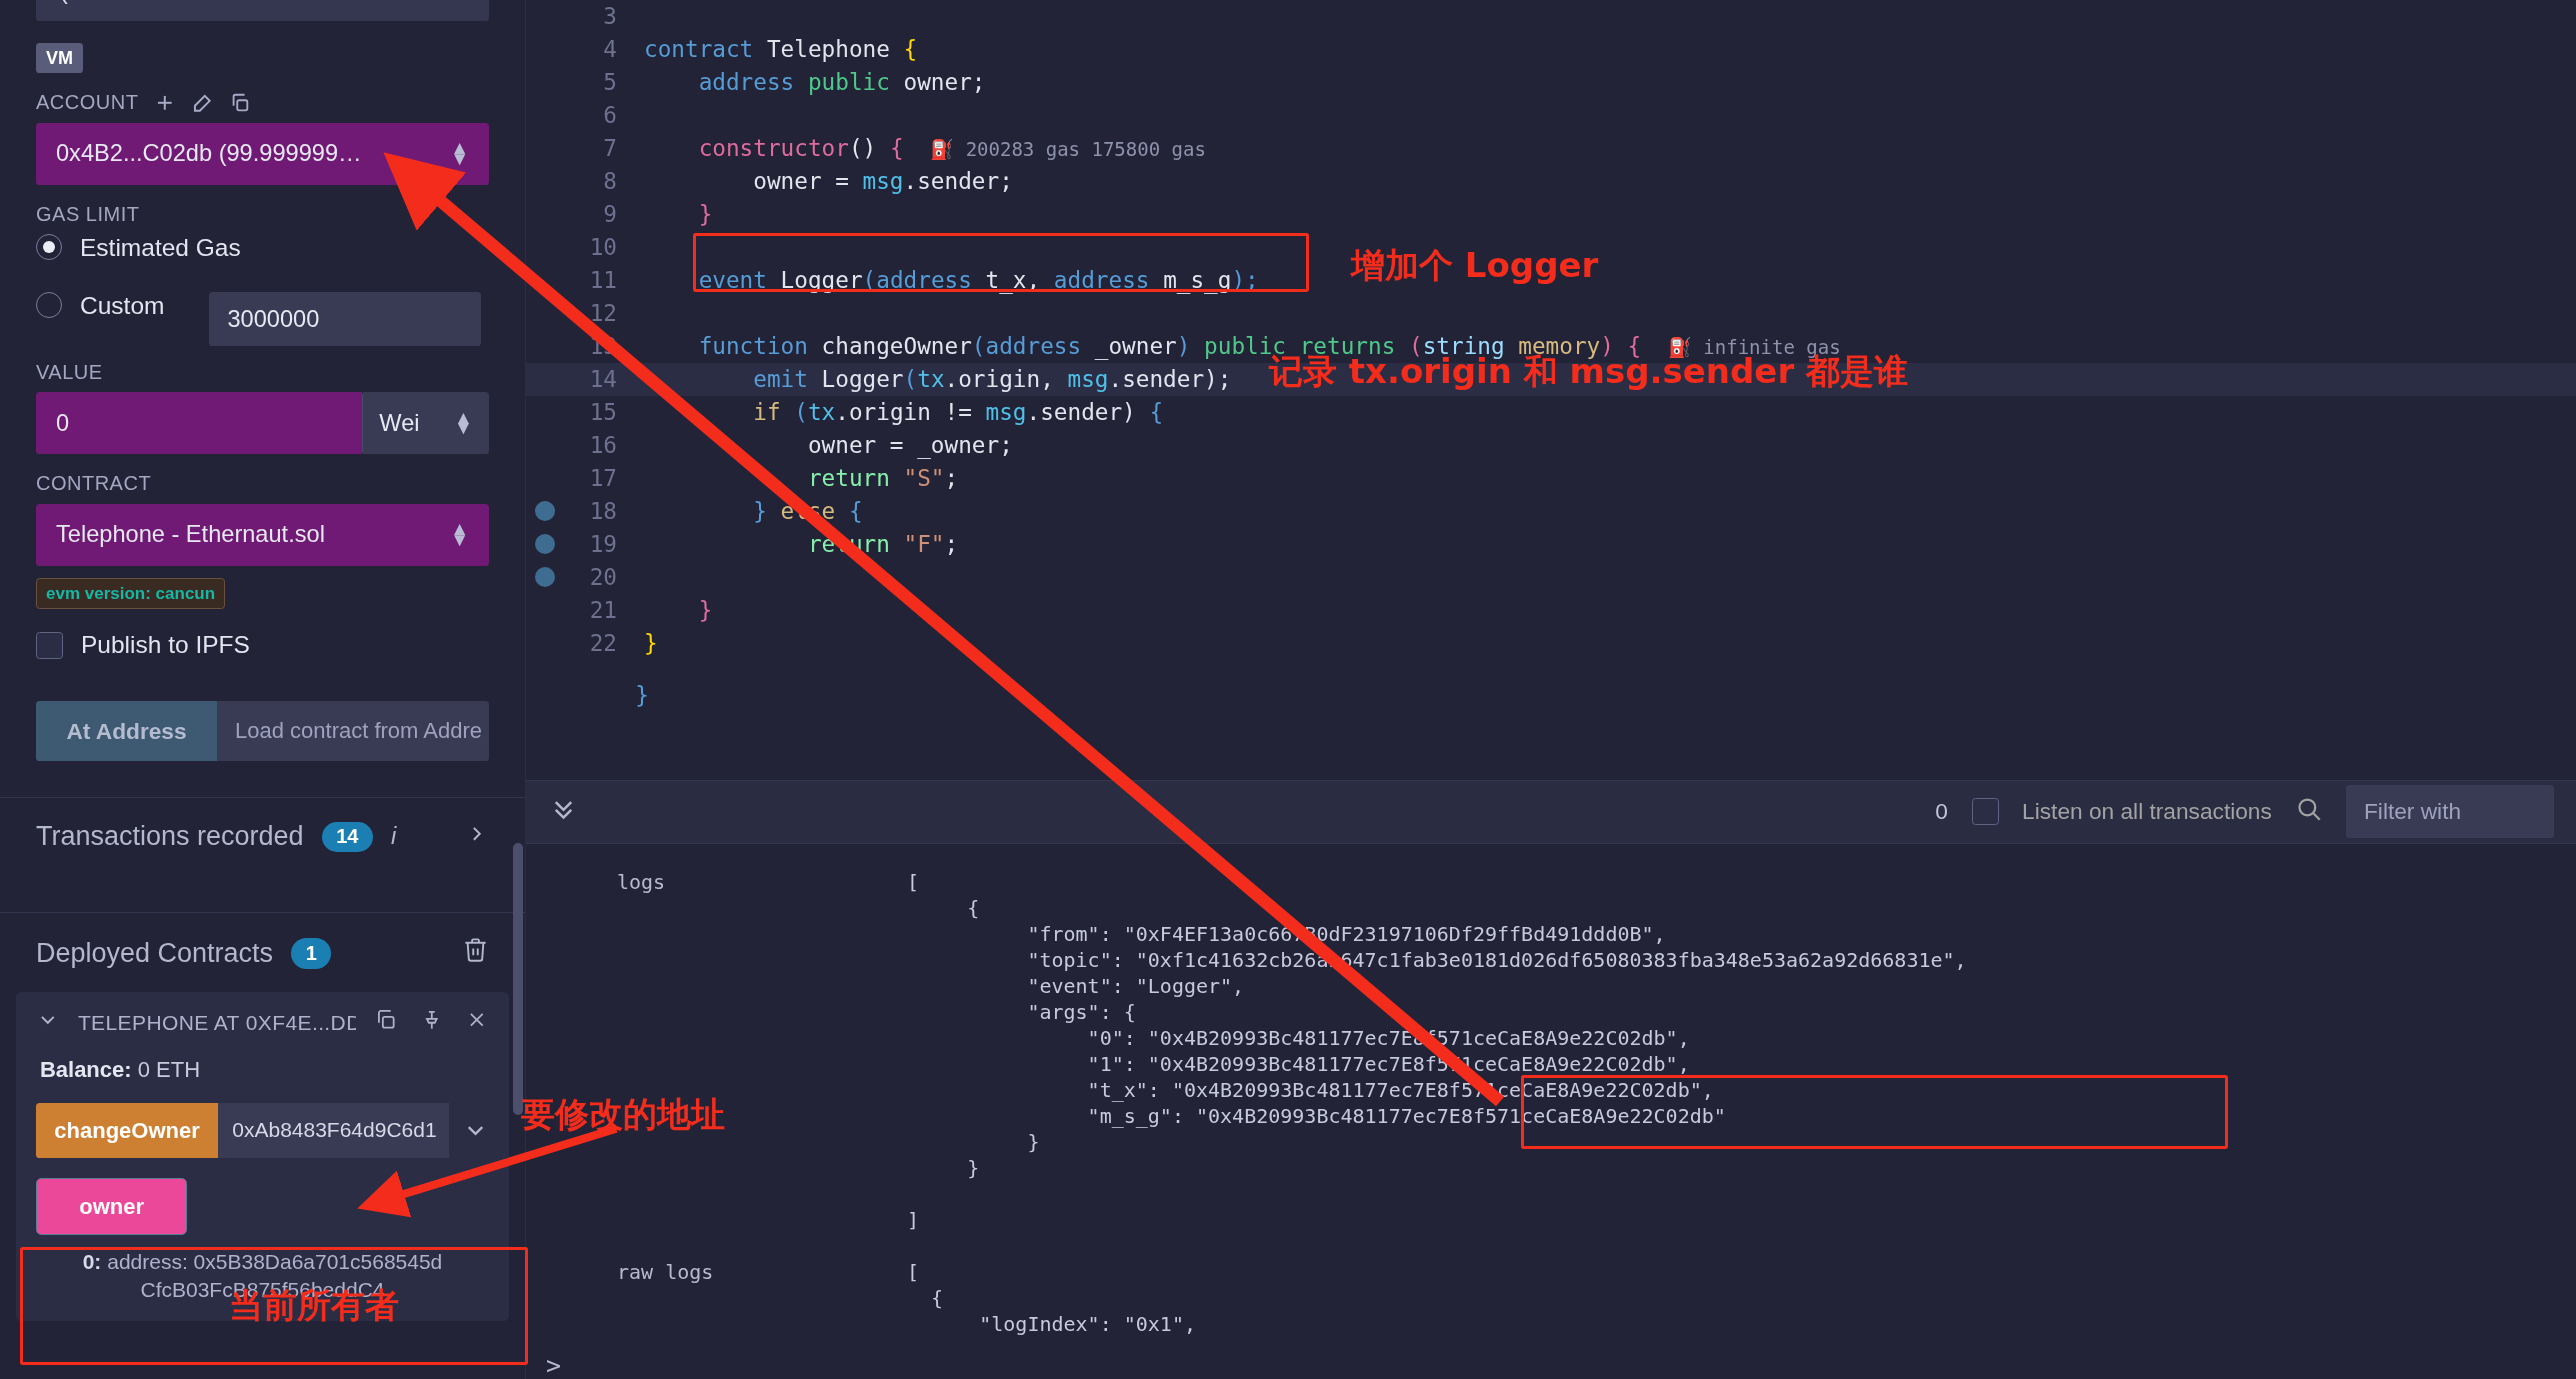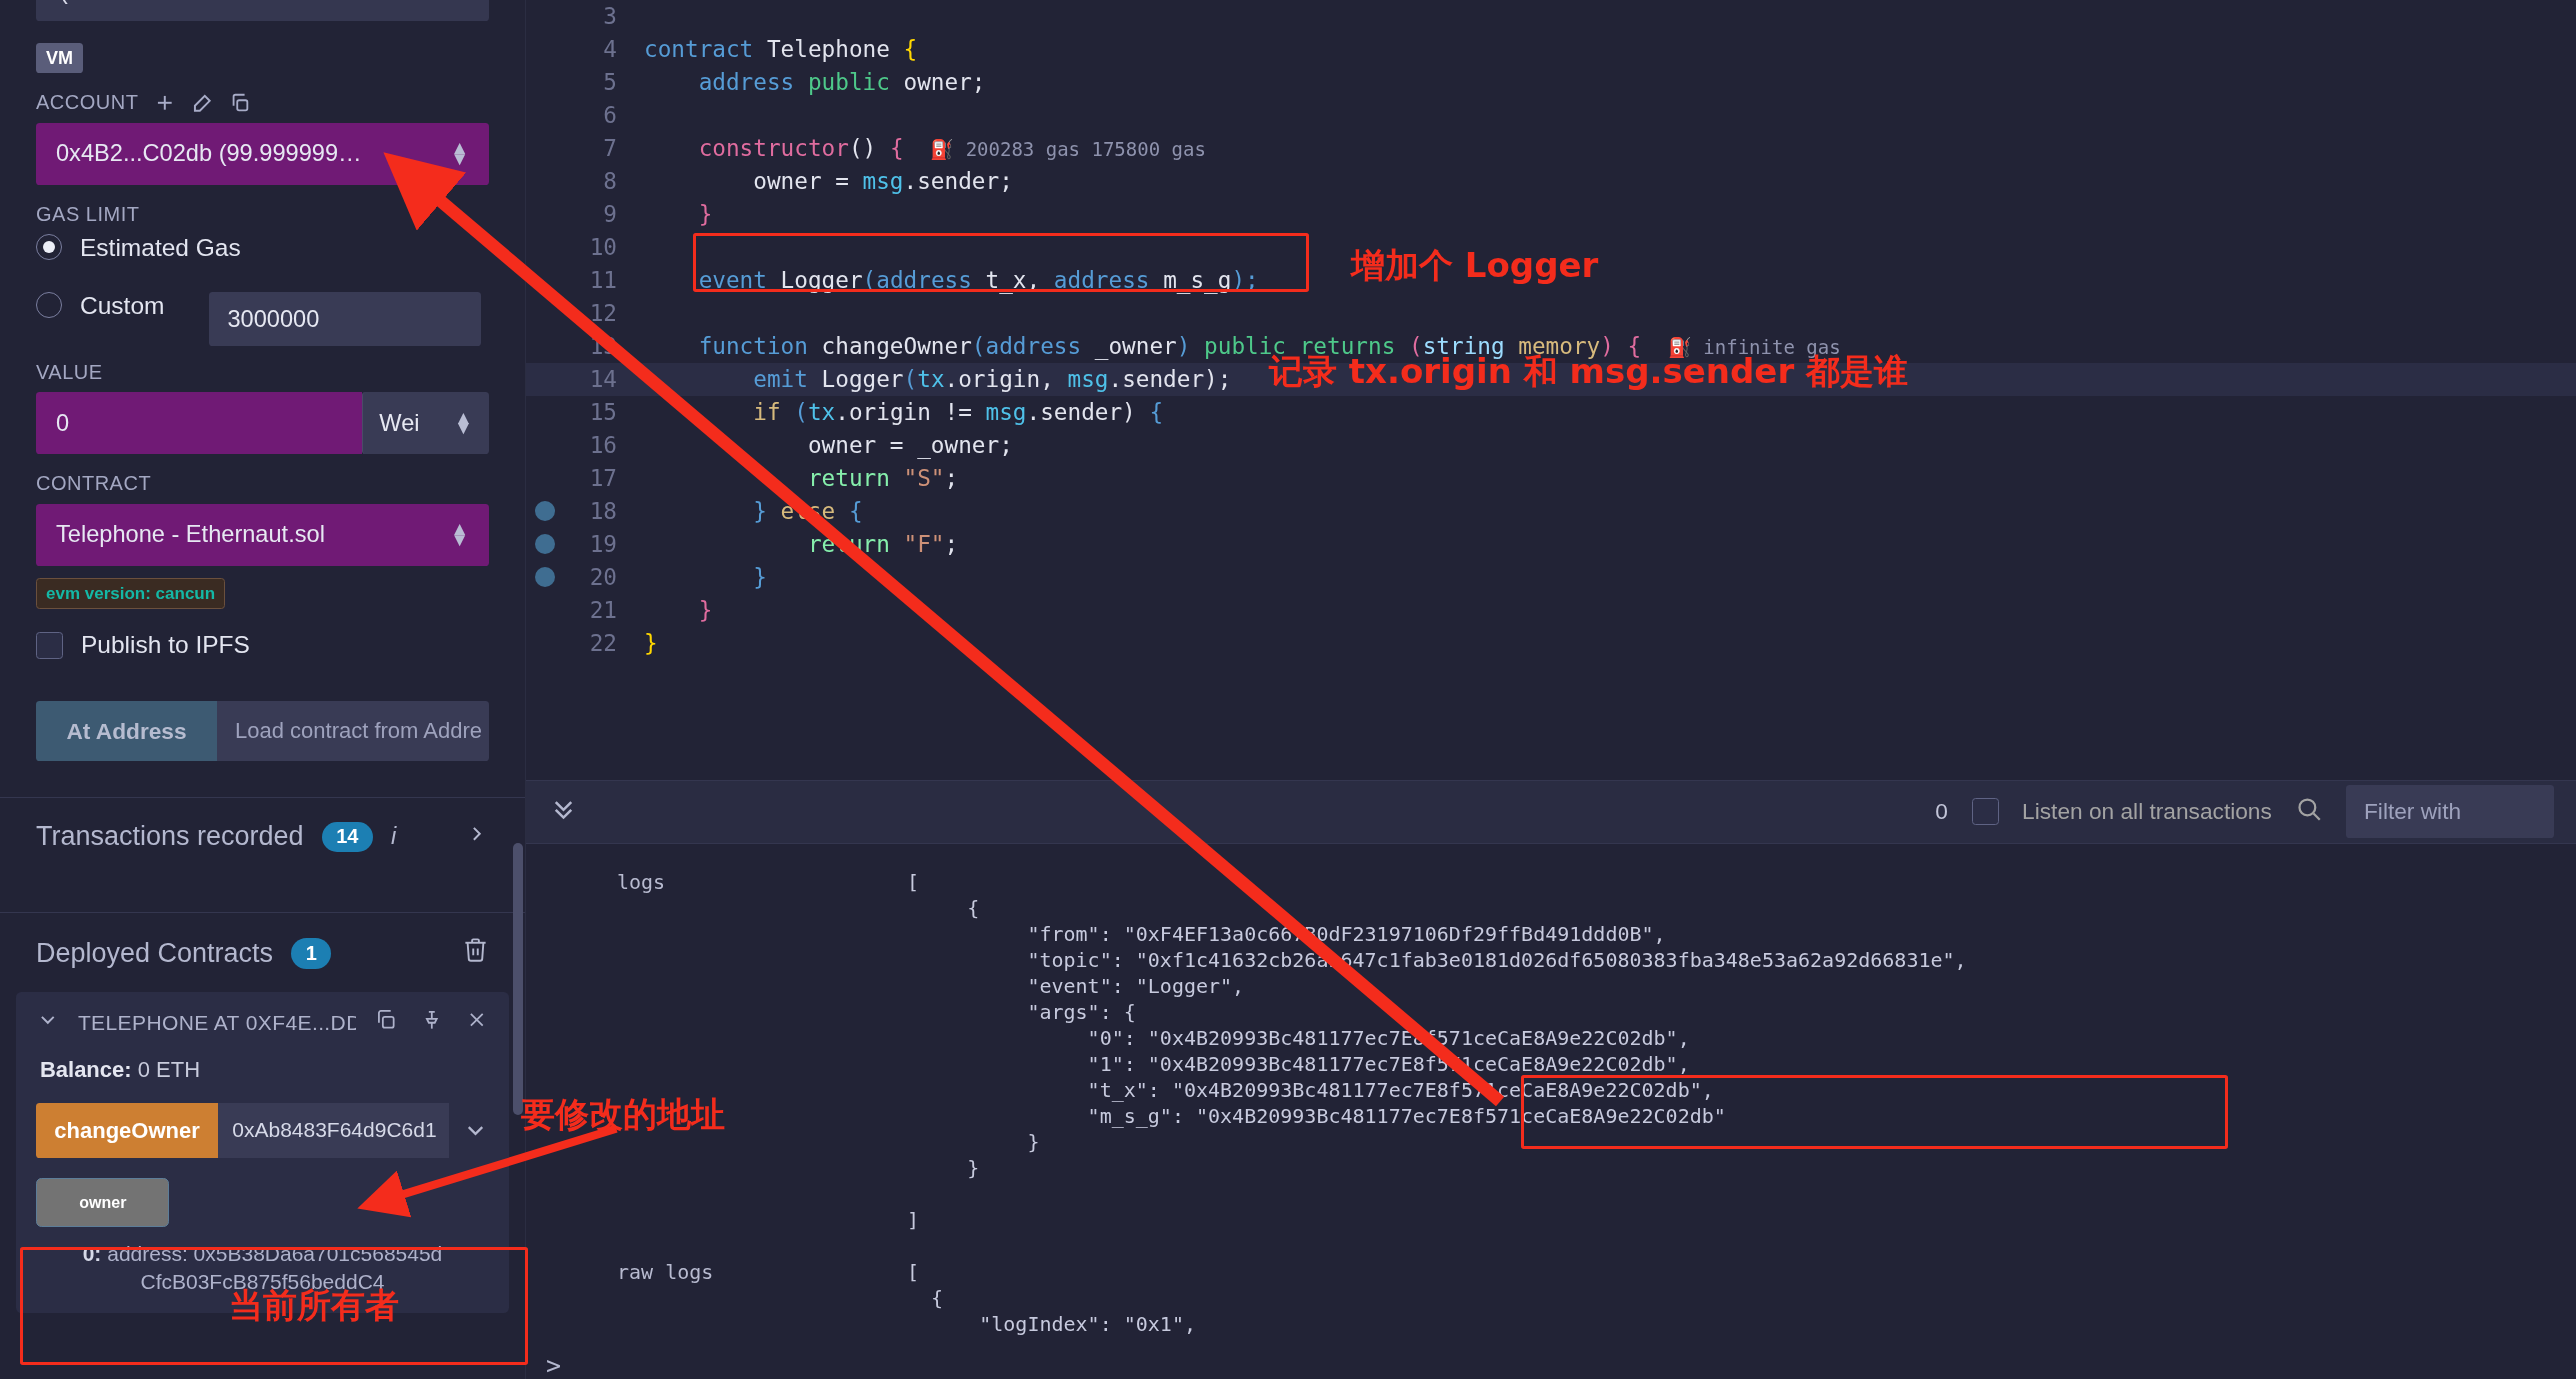--- a/index.html
+++ b/index.html
@@ -92,21 +92,21 @@
   .contract-card { background:#2b2d45; margin: 5.4px 16.3px 0 16.3px; border-radius:5.4px; padding: 16.3px 20px;}
   .cc-head { display:flex; align-items:center; gap:18px; color:#aeb2cb; font-size:21px; letter-spacing:0.4px;}
   .cc-head .name { white-space:nowrap; overflow:hidden; max-width:299px;}
   .cc-icons { margin-left:auto; display:flex; gap:22px; color:#aeb2cb;}
   .balance { color:#c9ccdd; font-size:22px; margin: 20px 0 0 3.6px;}
   .balance b { color:#e4e6f0; }
   .fn-row { display:flex; align-items:stretch; margin-top: 20px; gap:0;}
   .fn-btn-orange { background:#cd7f32; color:#fff; font-weight:bold; font-size:22px; padding: 14.5px 18px; border-radius:3.6px 0 0 3.6px; white-space:nowrap; cursor:pointer;}
   .fn-input { background:#393b55; color:#d6d9e8; font-size:21px; padding: 14.5px 14.5px; flex:1; white-space:nowrap; overflow:hidden;}
   .fn-caret { color:#b4b8cf; font-size:25px; display:flex; align-items:center; padding-left:12.7px;}
-  .owner-btn { background:#737373; color:#fff; font-weight:bold; font-size:16px; padding: 14.5px 42px; border-radius:5.4px; border:0.9px solid #5c7d99; cursor:pointer;}
+  .owner-btn { background:#ec4899; color:#fff; font-weight:bold; font-size:22px; padding: 14.5px 42px; border-radius:5.4px; border:0.9px solid #5c7d99; cursor:pointer;}
   .owner-res { color:#aeb2cb; font-size:21px; text-align:center; line-height:1.35; margin-top: 12.7px;}
   .owner-res b { color:#d6d9e8; }
 
   
   .editor-wrap { flex:1; position:relative; background:#222336; display:flex; flex-direction:column; }
   .editor {
     height: 802px; position:relative; overflow:hidden;
     background:#222336; font-family:"DejaVu Sans Mono", monospace;
   }
   .code-line { height: 33px; line-height: 33px; display:flex; font-size: 22.7px; white-space:pre; }
@@ -326,21 +326,21 @@
         <div class="code-line"><span class="ln">10</span><span></span></div>
         <div class="code-line"><span class="ln">11</span><span><span class="codetxt">    </span><span class="k-blue">event </span><span class="codetxt">Logger</span><span class="k-blue">(</span><span class="k-blue">address </span><span class="codetxt">t_x</span><span class="codetxt">, </span><span class="k-blue">address </span><span class="codetxt">m_s_g</span><span class="k-blue">);</span></span></div>
         <div class="code-line"><span class="ln">12</span><span></span></div>
         <div class="code-line"><span class="ln">13</span><span><span class="codetxt">    </span><span class="k-blue">function </span><span class="codetxt">changeOwner</span><span class="k-blue">(</span><span class="k-blue">address </span><span class="codetxt">_owner</span><span class="k-blue">) </span><span class="k-pub">public </span><span class="k-pub">returns </span><span class="k-pink">(</span><span class="k-param">string </span><span class="k-yellow">memory</span><span class="k-pink">) </span><span class="k-pink">{</span><span class="gas-note">⛽ infinite gas</span></span></div>
         <div class="code-line line-hl"><span class="ln">14</span><span><span class="codetxt">        </span><span class="k-blue">emit </span><span class="codetxt">Logger</span><span class="k-blue">(</span><span class="k-obj">tx</span><span class="codetxt">.origin, </span><span class="k-obj">msg</span><span class="codetxt">.sender);</span></span></div>
         <div class="code-line"><span class="ln">15</span><span><span class="codetxt">        </span><span class="k-yellow">if </span><span class="k-blue">(</span><span class="k-obj">tx</span><span class="codetxt">.origin != </span><span class="k-obj">msg</span><span class="codetxt">.sender) </span><span class="k-blue">{</span></span></div>
         <div class="code-line"><span class="ln">16</span><span><span class="codetxt">            owner = _owner;</span></span></div>
         <div class="code-line"><span class="ln">17</span><span><span class="codetxt">            </span><span class="k-green">return </span><span class="k-str">"S"</span><span class="codetxt">;</span></span></div>
         <div class="code-line" style="position: relative;"><span class="bp" style="top: 6.3px; left: 9px; position: absolute;"></span><span class="ln">18</span><span><span class="codetxt">        </span><span class="k-blue">} </span><span class="k-yellow">else </span><span class="k-blue">{</span></span></div>
         <div class="code-line" style="position: relative;"><span class="bp" style="top: 6.3px; left: 9px; position: absolute;"></span><span class="ln">19</span><span><span class="codetxt">            </span><span class="k-green">return </span><span class="k-str">"F"</span><span class="codetxt">;</span></span></div>
-        <div class="code-line" style="position: relative;"><span class="bp" style="top: 6.3px; left: 9px; position: absolute;"></span><span class="ln">20</span><span><span class="k-blue">        }</span></span></div>
+        <div class="code-line" style="position: relative; flex-direction: column;"><span class="bp" style="top: 6.3px; left: 9px; position: absolute;"></span><span class="ln">20</span><span><span class="k-blue">        }</span></span></div>
         <div class="code-line"><span class="ln">21</span><span><span class="k-pink">    }</span></span></div>
         <div class="code-line"><span class="ln">22</span><span><span class="k-brace">}</span></span></div>
       </div>
 
     <div class="terminal">
       <div class="term-bar">
         <span class="dchev">
           <svg width="31" height="31" viewBox="0 0 24 24" fill="none" stroke="currentColor" stroke-width="2">
               <polyline points="6 7 12 13 18 7"></polyline>
               <polyline points="6 13 12 19 18 13"></polyline>

